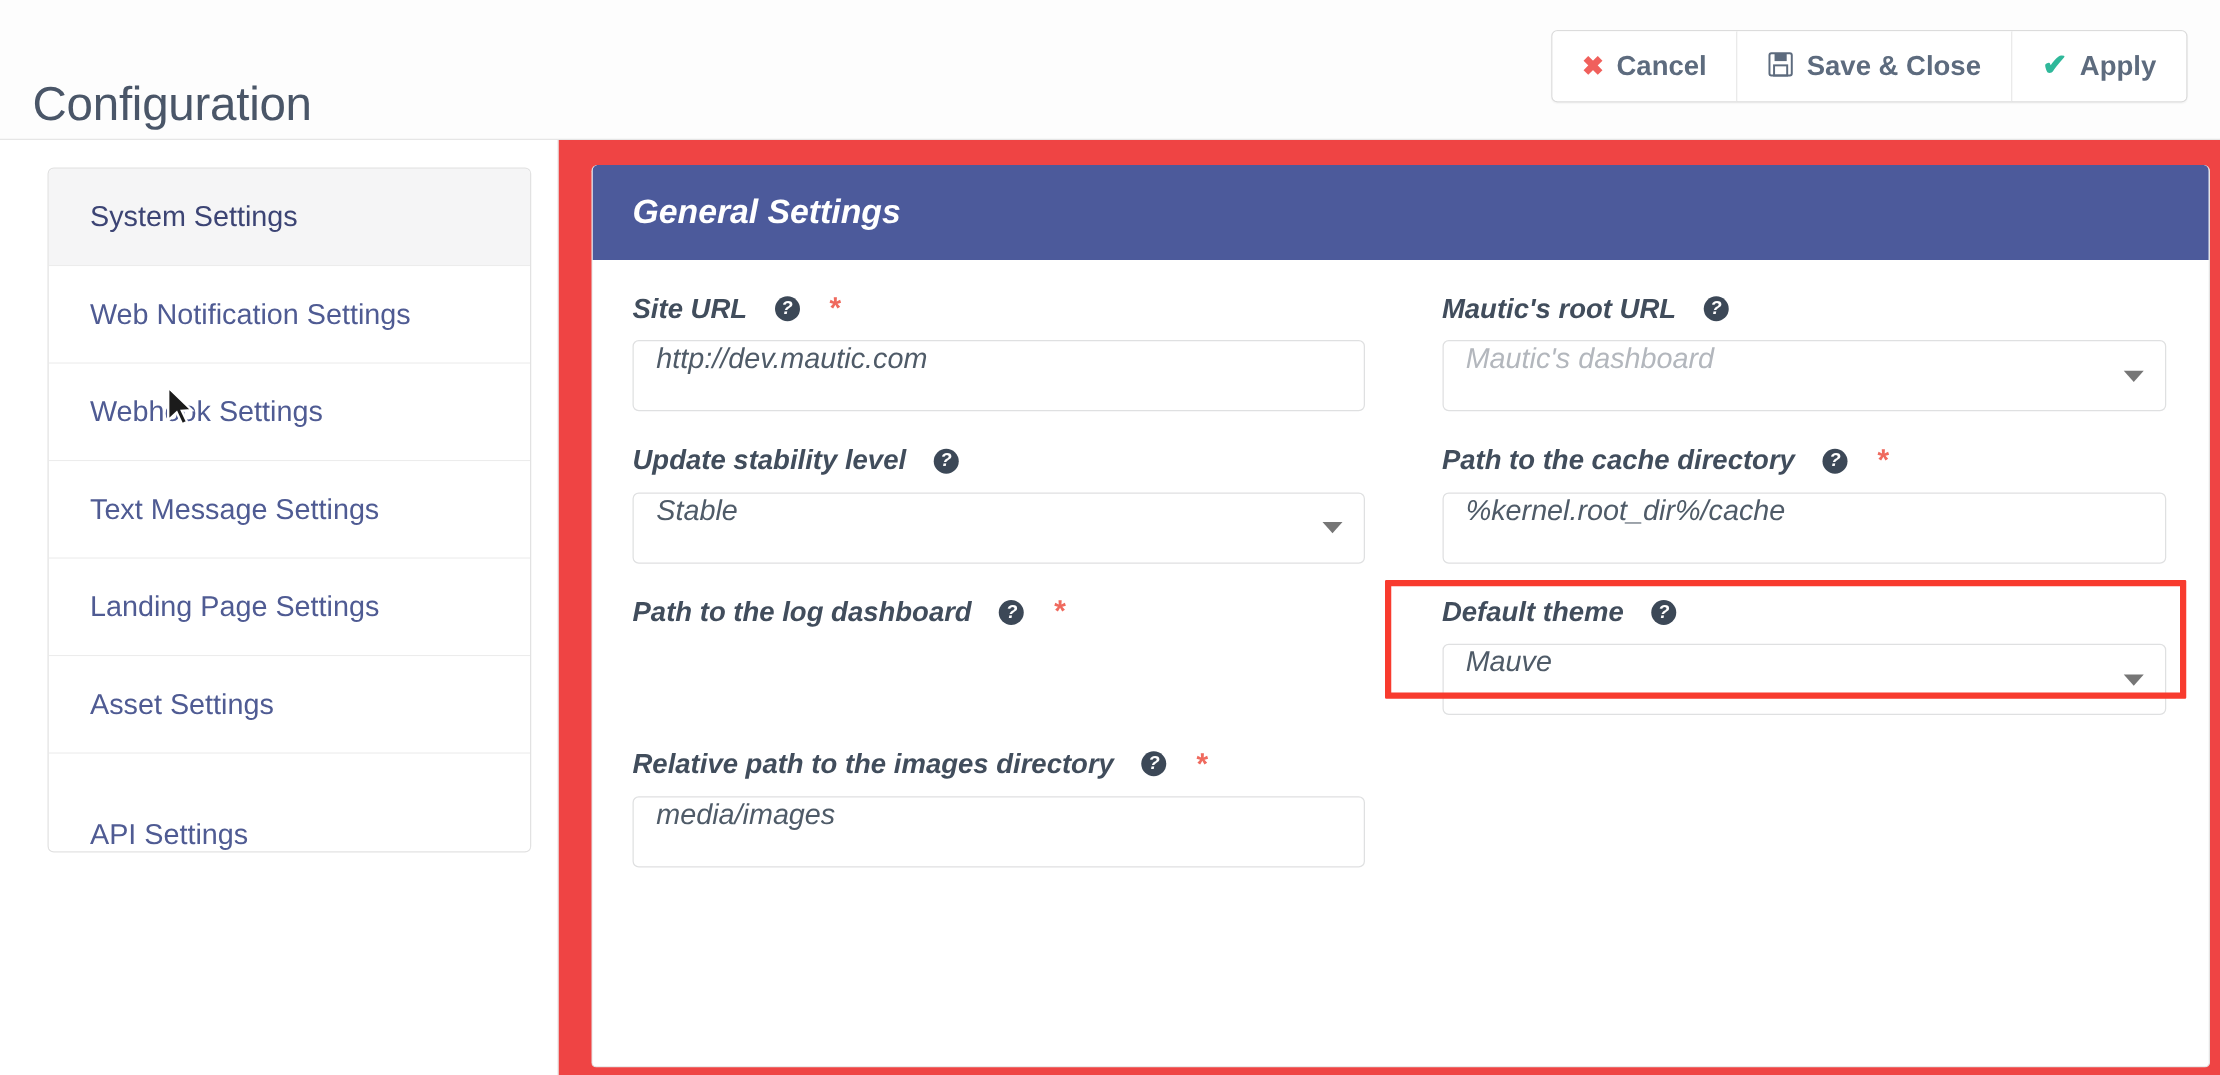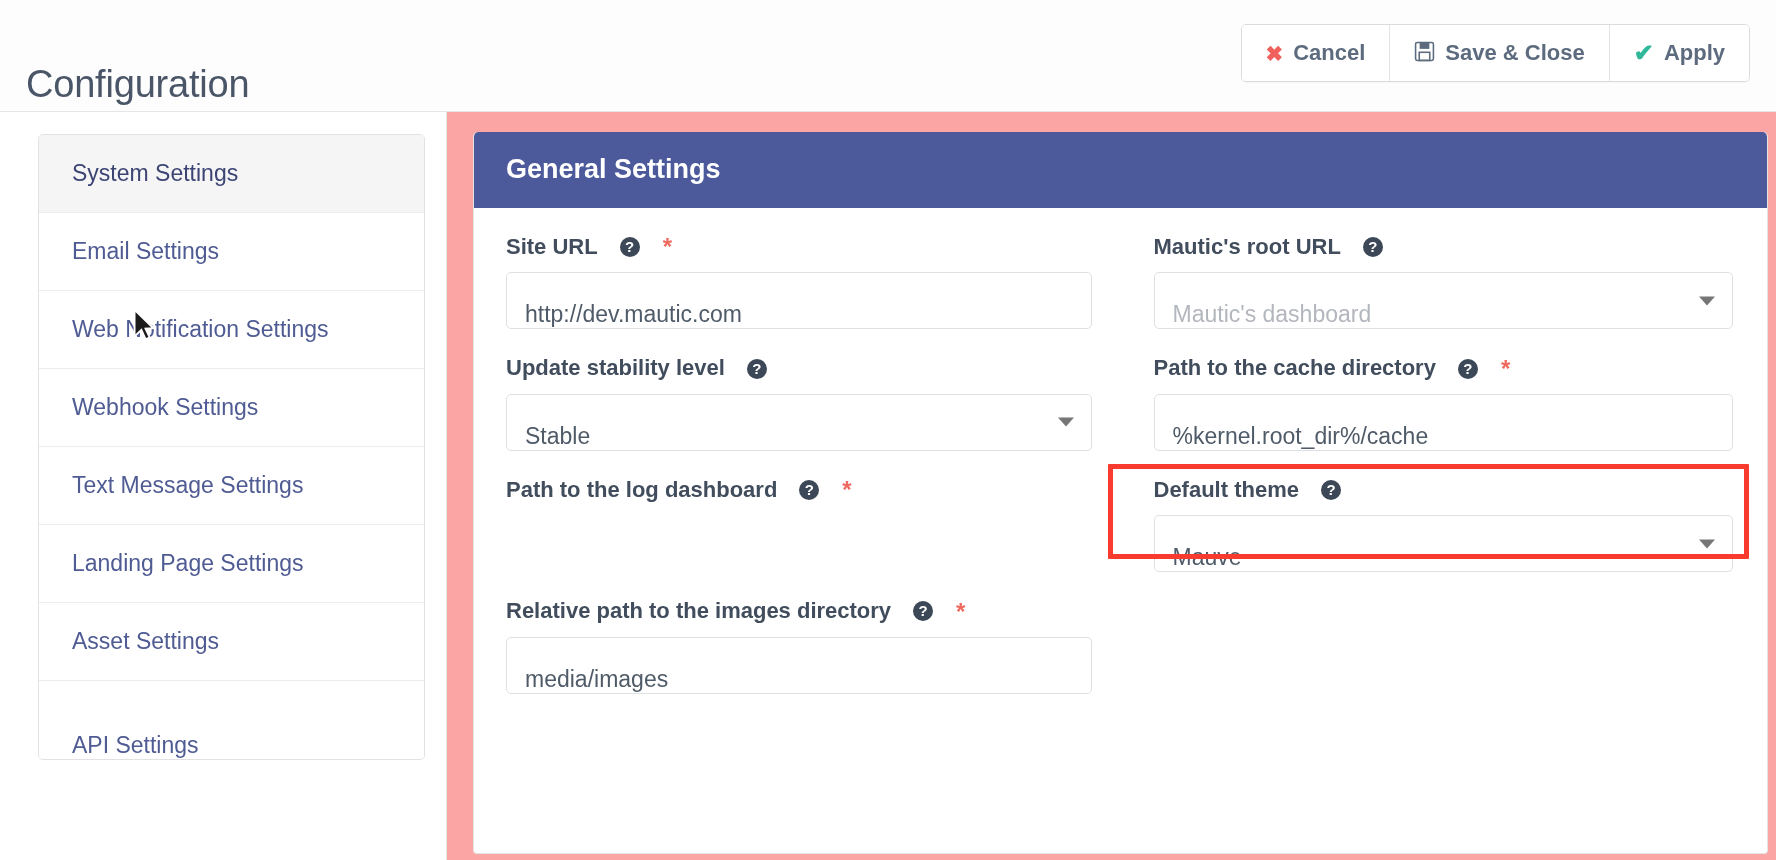--- a/index.html
+++ b/index.html
@@ -65,22 +65,23 @@
     display: flex;
   }
   .left-col {
     width: 447px;
     background: #ffffff;
     border-right: 1px solid #e4e4e4;
     padding: 22px 21px 0 38px;
   }
   .right-col {
     flex: 1;
-    background: #fca5a5;
+    background: #ef4444;
     padding: 20px 8px 0 26px;
+    font-style: italic;
   }
 
   
   .nav-list {
     border: 1px solid #e2e2e2;
     border-radius: 5px;
     background: #fff;
     overflow: hidden;
   }
   .nav-item {
@@ -169,21 +170,21 @@
   }
   .req { color: #ef6a5e; font-size: 24px; line-height: 0.9; margin-left: 1px; }
 
   .input, .select {
     position: relative;
     height: 57px;
     border: 1px solid #dfe0e1;
     border-radius: 5px;
     background: #fff;
     display: flex;
-    align-items: flex-end;
+    align-items: flex-start;
     padding: 0 18px;
     font-size: 23px;
     color: #4f5b68;
     cursor: text;
   }
   .select { cursor: pointer; }
   .select .caret {
     position: absolute;
     right: 17px; top: 50%;
     transform: translateY(-50%);
@@ -232,23 +233,20 @@
 </div>
 
 <div class="body-wrap">
 
   <div class="left-col">
     <div class="nav-list">
       <div class="nav-item active">
         <span>System Settings</span>
       </div>
       <div class="nav-item">
-        <span>Email Settings</span>
-      </div>
-      <div class="nav-item">
         <span>Web Notification Settings</span>
       </div>
       <div class="nav-item">
         <span>Webhook Settings</span>
       </div>
       <div class="nav-item">
         <span>Text Message Settings</span>
       </div>
       <div class="nav-item">
         <span>Landing Page Settings</span>

